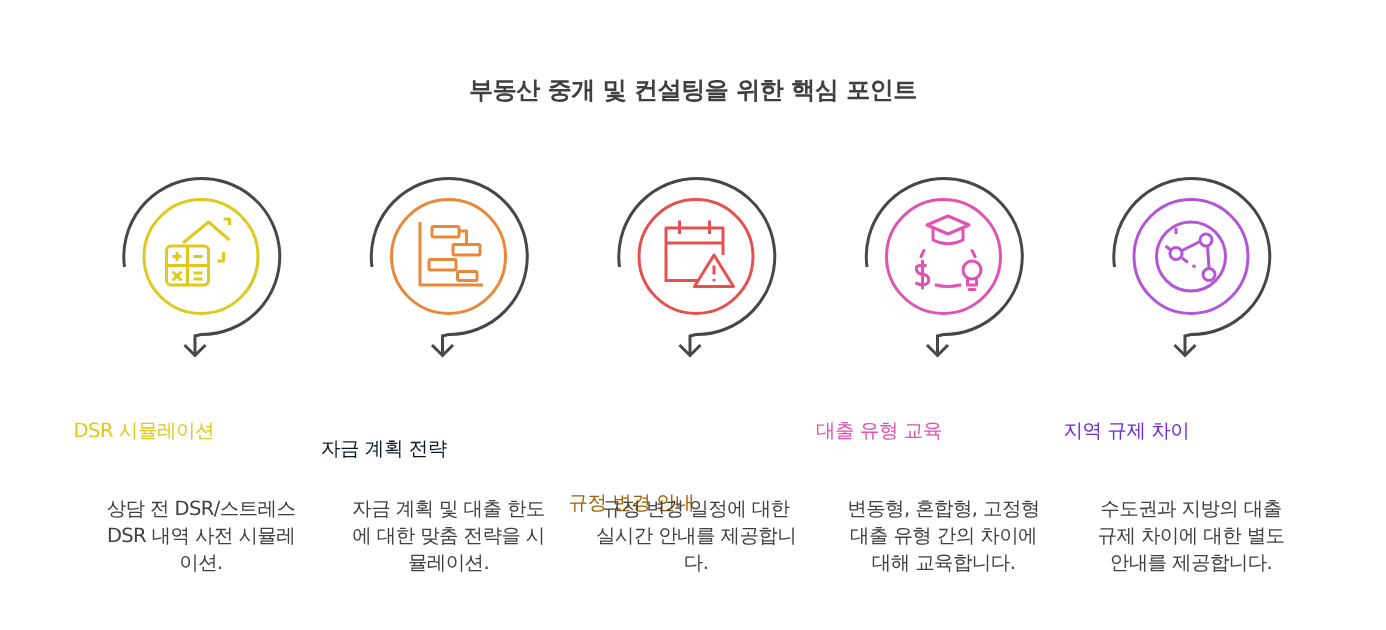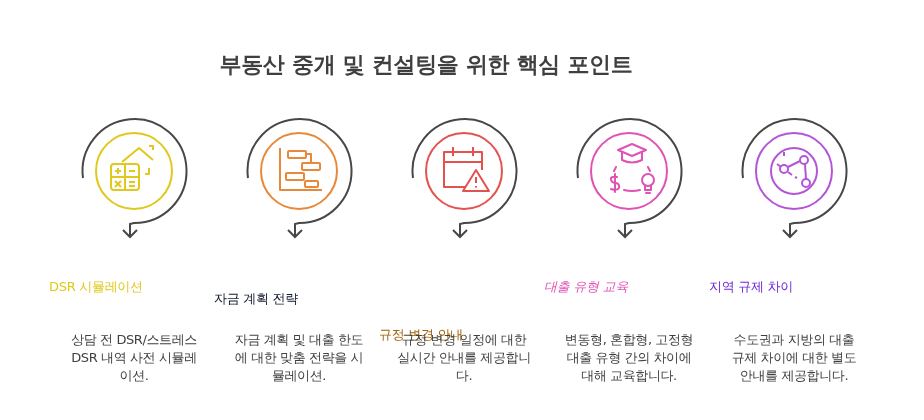--- a/index.html
+++ b/index.html
@@ -2,21 +2,21 @@
 <html><head>
   <meta charset="utf-8">
   <style>
     html, body { margin: 0; padding: 0; }
     body {
       width: 924px; height: 420px; background: #ffffff; position: relative; overflow: hidden;
       font-family: "DejaVu Sans", "Liberation Sans", sans-serif;
     }
     .title {
       position: absolute; left: 0; top: 50px; width: 852px; text-align: center;
-      font-size: 22px; font-weight: bold; color: #3f3f3f; letter-spacing: -0.3px;
+      font-size: 16px; font-weight: bold; color: #3f3f3f; letter-spacing: -0.3px; padding-left: 36px;
     }
     .step { position: absolute; top: 110px; width: 170px; }
     .step svg { position: absolute; left: 0; top: 0; }
     .step-title {
       position: absolute; top: 168px; left: 0; width: 170px; text-align: left;
       font-size: 13px; letter-spacing: -0.3px;
     }
     .step-desc {
       position: absolute; top: 205px; left: 17px; width: 136px; text-align: center;
       font-size: 13px; line-height: 18px; color: #404040; letter-spacing: -0.4px; margin-top: 16px;
@@ -100,21 +100,21 @@
       <path d="M 72 57 L 70 61"></path>
       <path d="M 104 57 L 106 61"></path>
       <path d="M 73 67 Q 66 66 67 70 Q 68 73 72 73 Q 76 74 75 78 Q 73 81 67 79"></path>
       <line x1="71" y1="64" x2="71" y2="82"></line>
       <path d="M 80 80 Q 88 82 96 80"></path>
       <circle cx="104" cy="70" r="6"></circle>
       <path d="M 101 76 L 101 80 L 107 80 L 107 76"></path>
       <line x1="102" y1="83" x2="106" y2="83"></line>
     </g>
   </svg>
-  <div class="step-title" style="color:#e052b4;font-style:italic;">대출 유형 교육</div>
+  <div class="step-title" style="color:#e052b4;">대출 유형 교육</div>
   <div class="step-desc">변동형, 혼합형, 고정형 대출 유형 간의 차이에 대해 교육합니다.</div>
 </div>
 
 <div class="step" style="left:709px;">
   <svg width="170" height="140" viewBox="0 0 170 140">
     <path d="M 34 68 A 52 52 0 1 1 85 113 L 81 114 L 81 126" fill="none" stroke="#474747" stroke-width="2"></path>
     <path d="M 74 120 L 81 127 L 88 120" fill="none" stroke="#474747" stroke-width="2"></path>
     <circle cx="85" cy="61" r="38" fill="none" stroke="#b455d8" stroke-width="2"></circle>
     <g fill="none" stroke="#b455d8" stroke-width="2" stroke-linejoin="round">
       <circle cx="85" cy="61" r="23"></circle>

